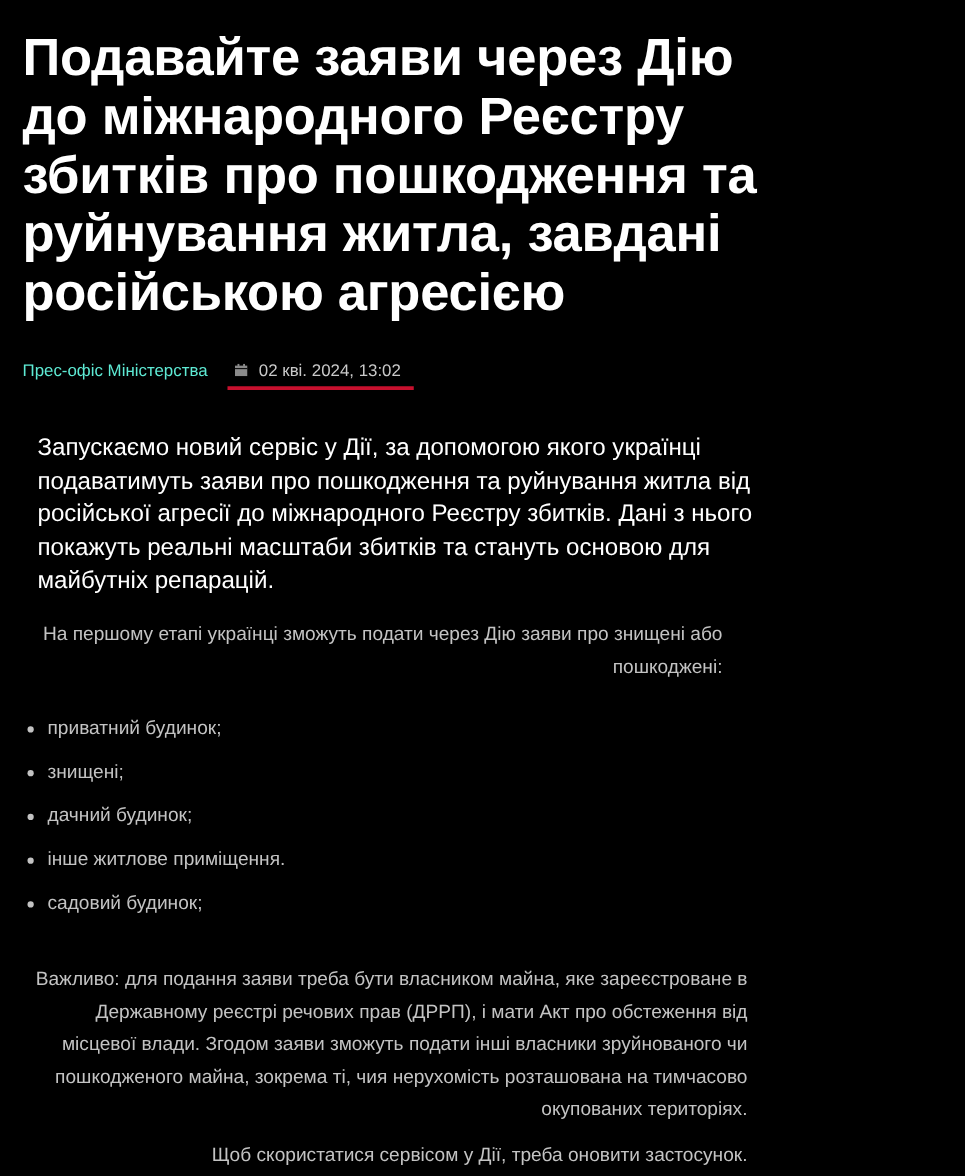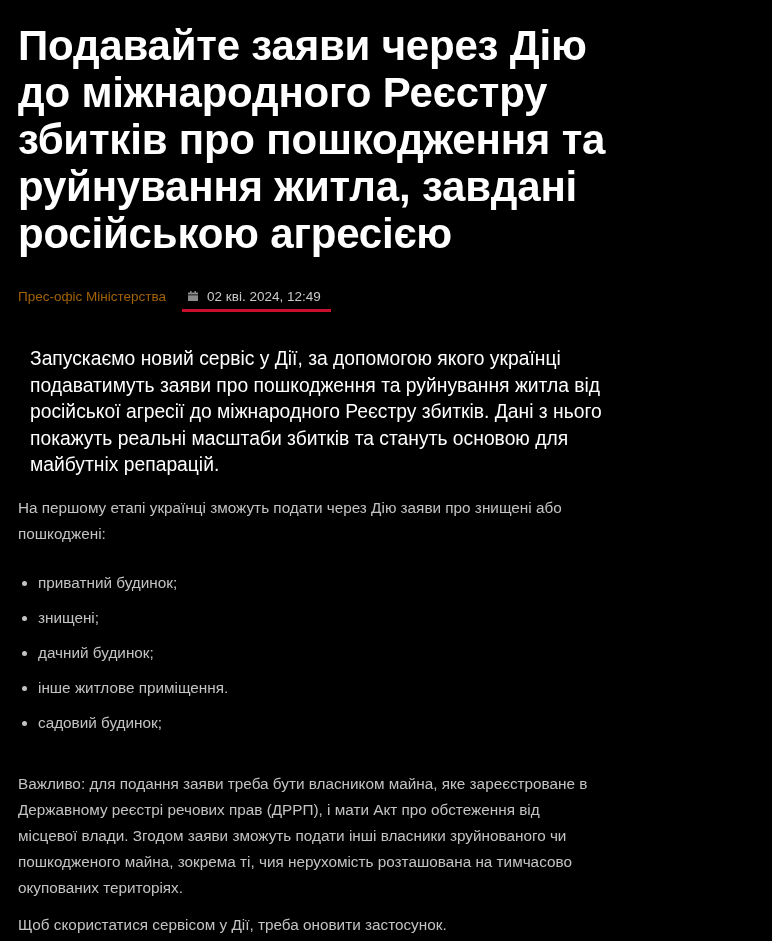--- a/index.html
+++ b/index.html
@@ -35,21 +35,21 @@
     .meta {
       position: absolute;
       top: 284px;
       left: 0;
       display: flex;
       align-items: center;
       font-size: 13.5px;
       color: #c9c9c9;
     }
     .meta-author {
-      color: #a16207;
+      color: #5eead4;
     }
     .meta-date {
       position: relative;
       display: flex;
       align-items: center;
       margin-left: 20px;
       padding-left: 2px;
       padding-right: 10px;
       height: 24px;
     }
@@ -80,20 +80,21 @@
       font-size: 19.3px;
       line-height: 26.5px;
     }
     .body-text {
       color: #c3c3c3;
       font-size: 15.3px;
       line-height: 26px;
       margin: 0;
       position: absolute;
       left: 0;
+      text-align: right;
     }
     .p1 { top: 495px; width: 560px; }
     .bullets {
       position: absolute;
       top: 570px;
       left: 0;
       margin: 0;
       padding: 0;
       list-style: none;
     }
@@ -127,21 +128,21 @@
     <span class="meta-author">Прес-офіс Міністерства</span>
     <span class="meta-date">
       <span class="cal-icon">
         <svg width="10" height="10" viewBox="0 0 10 10">
           <rect x="0" y="1.5" width="10" height="8.5" fill="#8a8a8a"></rect>
           <rect x="2" y="0" width="1.5" height="2.5" fill="#8a8a8a"></rect>
           <rect x="6.5" y="0" width="1.5" height="2.5" fill="#8a8a8a"></rect>
           <rect x="0" y="3.5" width="10" height="0.8" fill="#000"></rect>
         </svg>
       </span>
-      <span>02 кві. 2024, 12:49</span>
+      <span>02 кві. 2024, 13:02</span>
     </span>
   </div>
 
   <p class="lead">Запускаємо новий сервіс у Дії, за допомогою якого українці подаватимуть заяви про пошкодження та руйнування житла від російської агресії до міжнародного Реєстру збитків. Дані з нього покажуть реальні масштаби збитків та стануть основою для майбутніх репарацій.</p>
 
   <p class="body-text p1">На першому етапі українці зможуть подати через Дію заяви про знищені або пошкоджені:</p>
 
   <ul class="bullets">
     <li><span class="dot"></span><span>приватний будинок;</span></li>
     <li><span class="dot"></span><span>знищені;</span></li>

